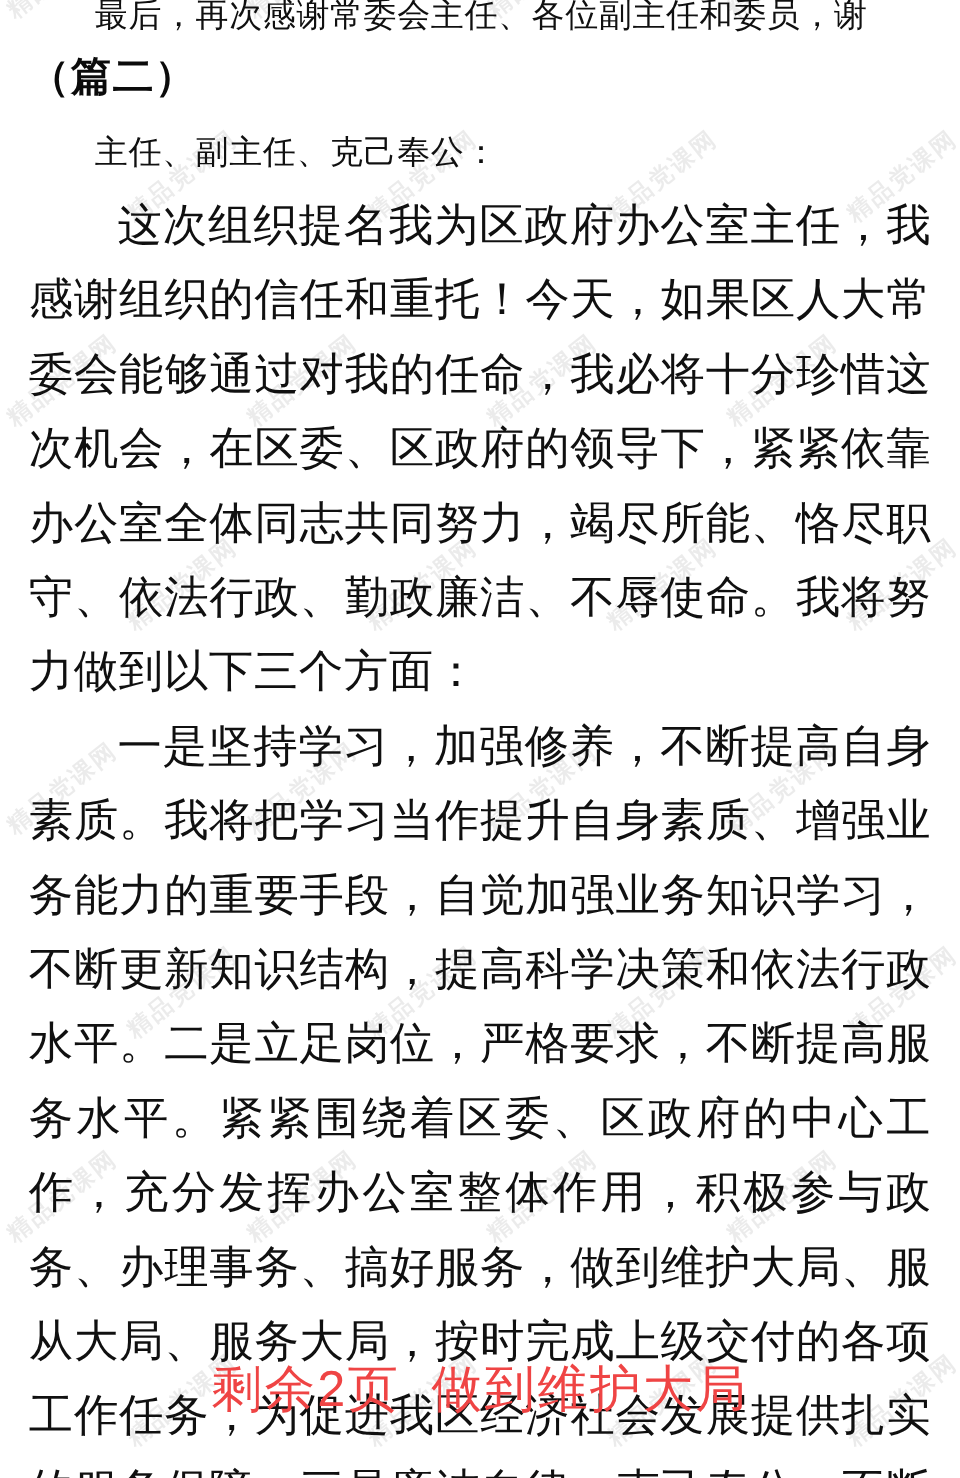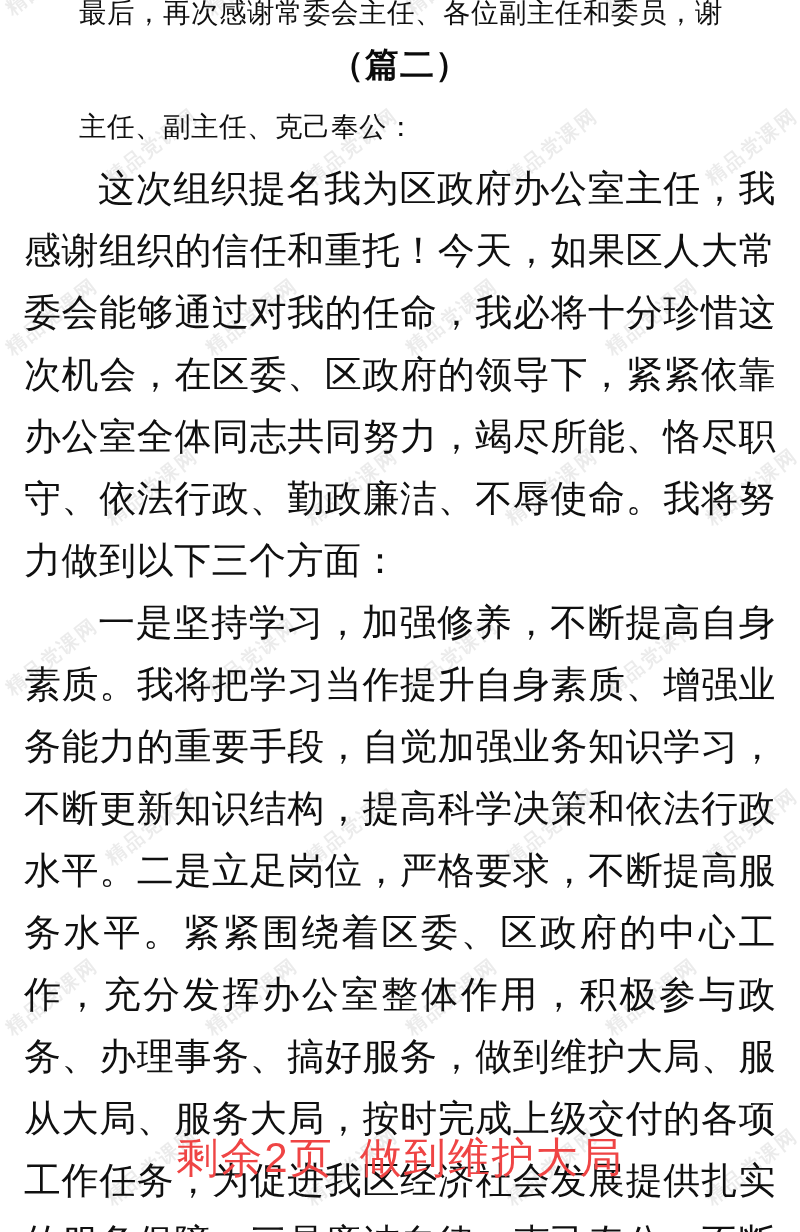--- a/index.html
+++ b/index.html
@@ -69,21 +69,20 @@
     line-height: 34px;
     color: #101010;
     letter-spacing: 0.5px;
     text-indent: 2em;
     position: relative;
     top: -4px;
   }
 
   .doc-title {
     margin: 0;
-    text-align: center;
     font-size: 34px;
     line-height: 62px;
     color: #0b0b0b;
     letter-spacing: 1px;
     font-family: "Liberation Serif", "DejaVu Serif", serif;
   }
 
   .salutation {
     margin: 0;
     font-size: 27.5px;

